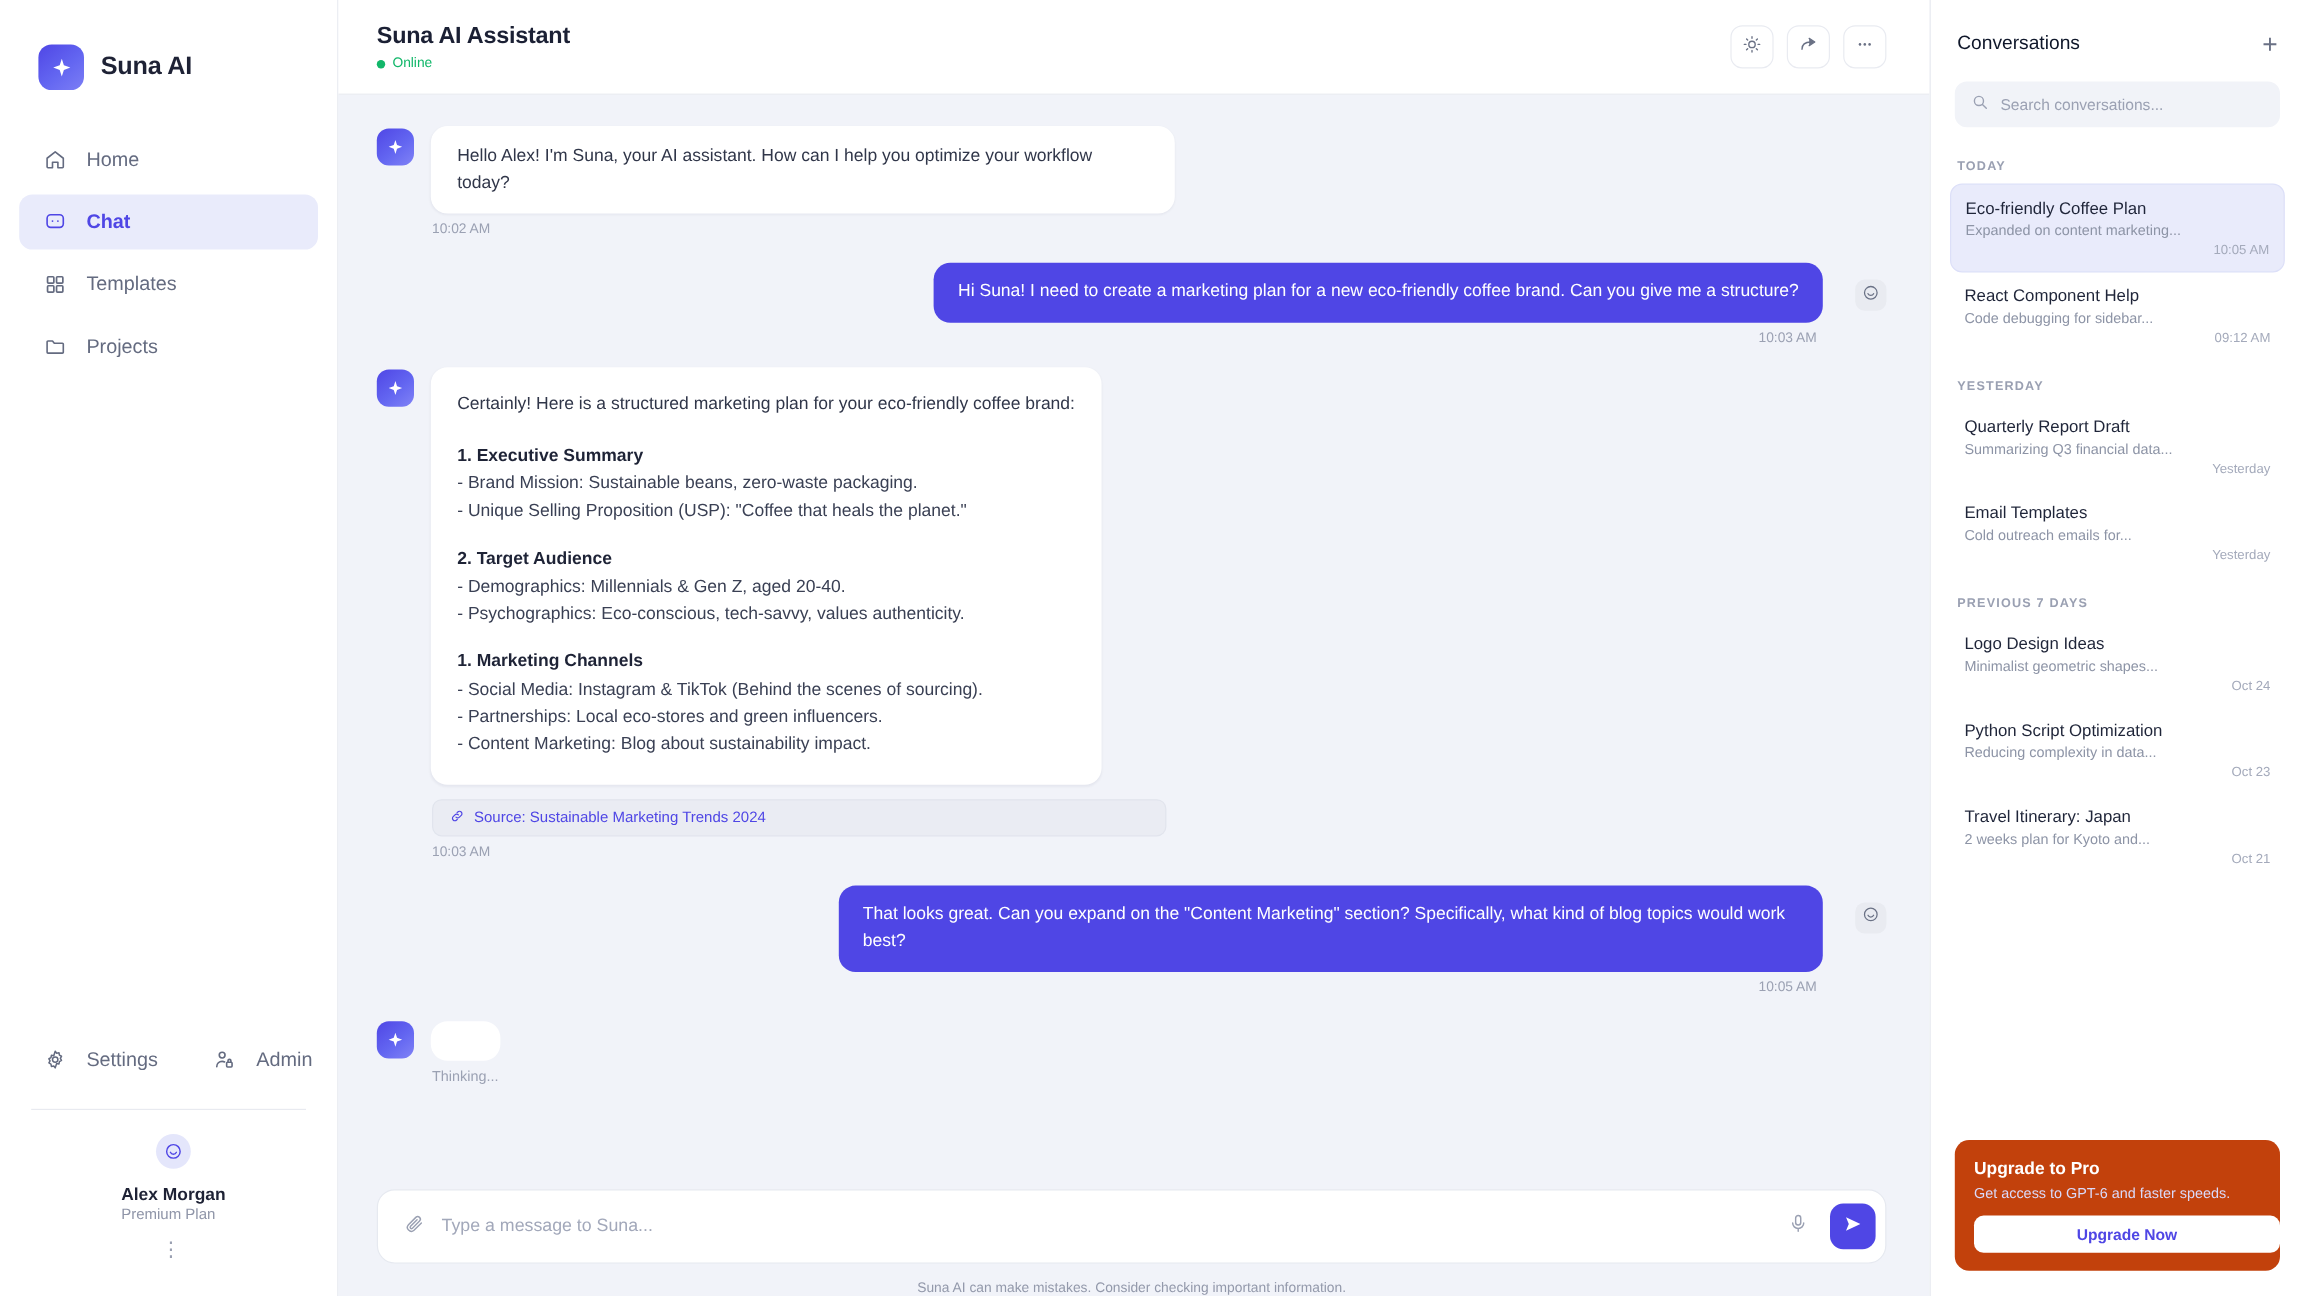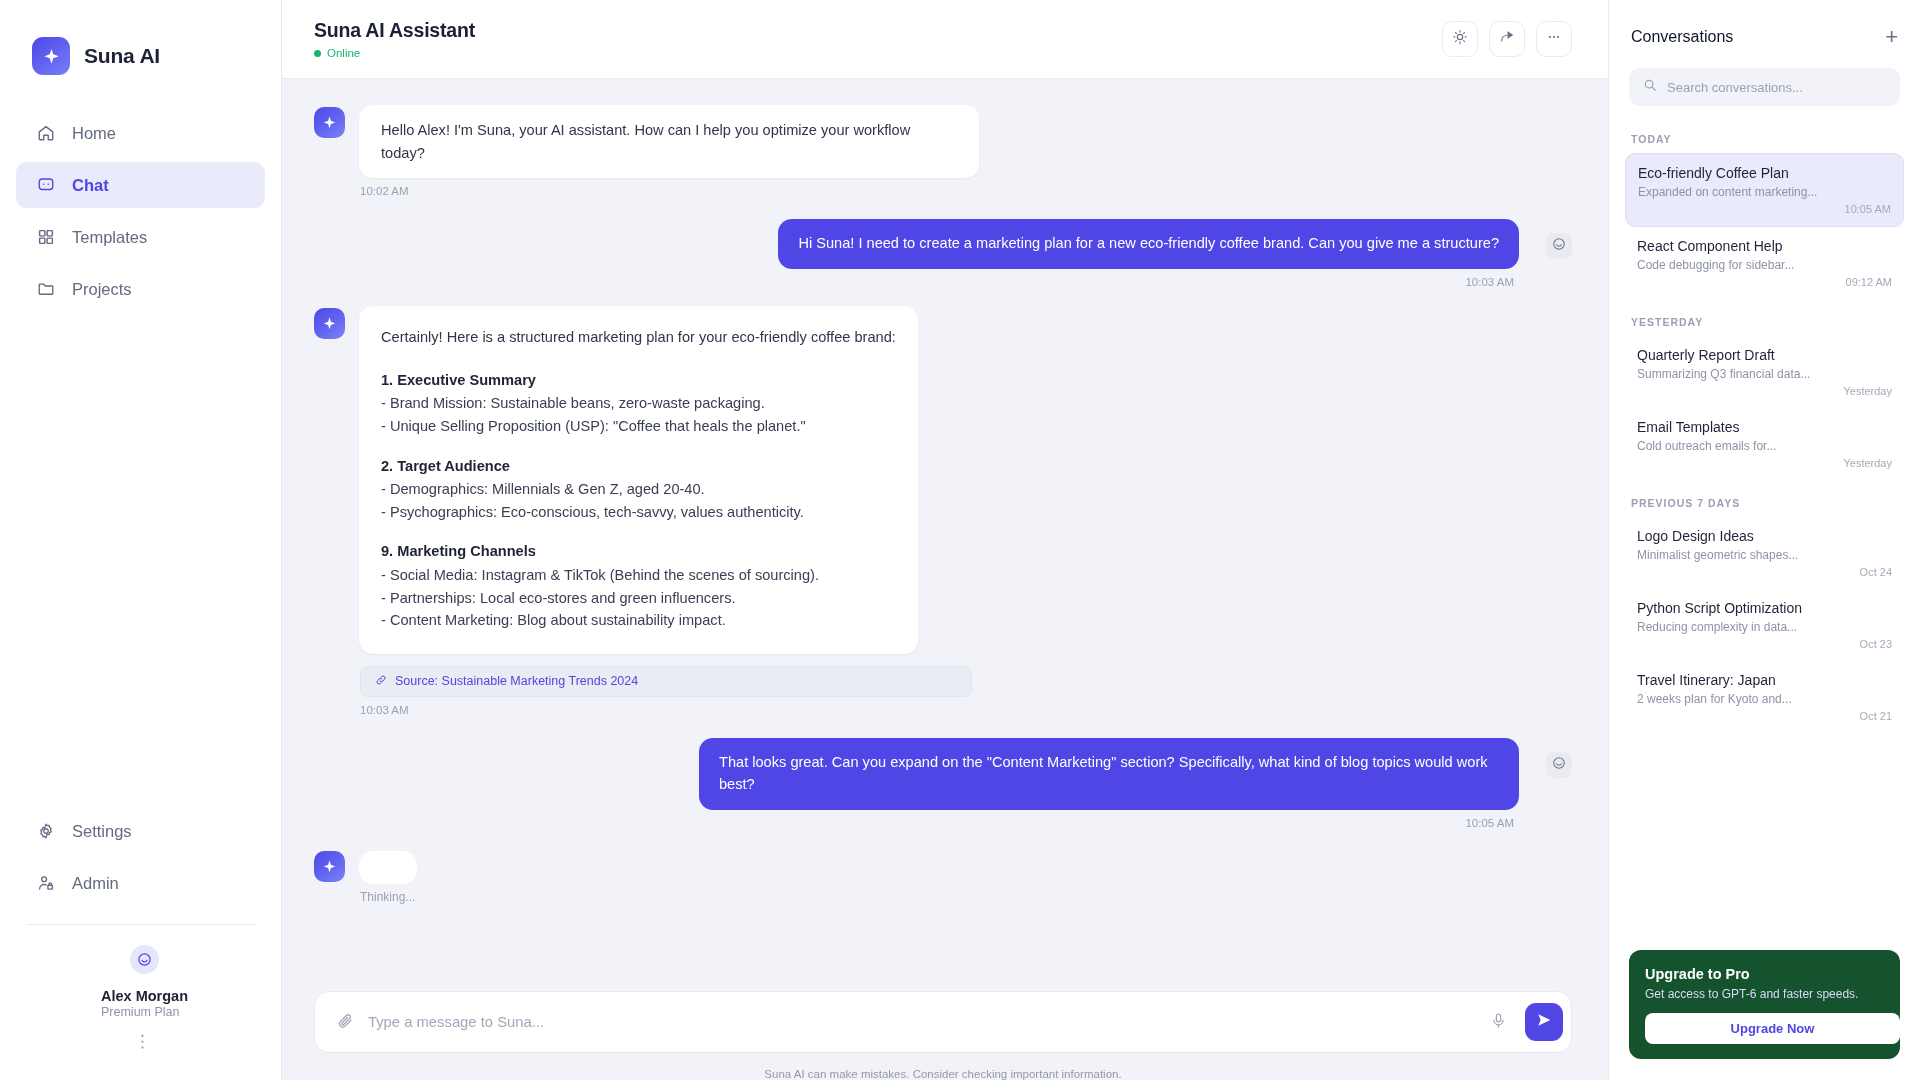--- a/index.html
+++ b/index.html
@@ -31,21 +31,21 @@
   .nav { margin-top: 24px; padding: 0 16px; display: flex; flex-direction: column; gap: 6px; }
   .nav-item {
     display: flex; align-items: center; gap: 17px;
     height: 46px; padding: 0 20px; border-radius: 11px;
     color: #646b80; font-size: 16.5px; cursor: pointer;
   }
   .nav-item .nav-ico { width: 19px; height: 19px; display: flex; align-items: center; justify-content: center; flex: 0 0 19px; }
   .nav-item.active { background: #e9ebfb; color: #4f46e5; font-weight: 700; }
   .nav-item.active .nav-ico svg { stroke: #4f46e5; }
 
-  .nav-bottom { margin-top: auto; padding: 0 16px 0 16px; display: flex; flex-direction: column; gap: 6px; }
+  .nav-bottom { margin-top: auto; padding: 0 16px 0 16px; display: flex; flex-direction: row; gap: 6px; }
   .sidebar-divider { height: 1px; background: #e8eaf0; margin: 18px 26px 0 26px; }
 
   .user-row { display: flex; align-items: center; gap: 14px; padding: 20px 24px 30px 32px; flex-direction: column; }
   .avatar {
     width: 29px; height: 29px; border-radius: 50%;
     background: #e4e6fb; display: flex; align-items: center; justify-content: center;
     flex: 0 0 29px;
   }
   .user-meta { display: flex; flex-direction: column; gap: 1px; flex: 1; }
   .user-name { font-size: 14.5px; font-weight: 700; color: #1e2235; }
@@ -152,21 +152,21 @@
     padding: 17px 6px 8px 6px;
   }
   .conv-item { padding: 11px 12px; border-radius: 10px; cursor: pointer; }
   .conv-item.active { background: #e9ebfb; border: 1px solid #dcdff8; }
   .conv-item-title { font-size: 14px; color: #1f2539; margin-bottom: 4px; }
   .conv-item-sub { font-size: 12px; color: #8d94a6; }
   .conv-item-time { font-size: 11px; color: #a4aabb; text-align: right; margin-top: 4px; }
 
   .upgrade-card {
     position: absolute; left: 20px; right: 20px; bottom: 21px;
-    background: #14532d; border-radius: 12px; padding: 16px 0 15px 16px;
+    background: #c2410c; border-radius: 12px; padding: 16px 0 15px 16px;
   }
   .upgrade-title { font-size: 14.5px; font-weight: 700; color: #fff; }
   .upgrade-sub { font-size: 12px; color: #dadafa; margin-top: 5px; }
   .upgrade-btn {
     margin-top: 12px; height: 31px; background: #fff; border-radius: 8px;
     display: flex; align-items: center; justify-content: center;
     font-size: 13px; font-weight: 700; color: #4f46e5; cursor: pointer;
   }
 </style>
 </head>
@@ -340,21 +340,21 @@
           <div>Certainly! Here is a structured marketing plan for your eco-friendly coffee brand:</div>
 
           <div class="plan-h first">1. Executive Summary</div>
           <div class="plan-l">- Brand Mission: Sustainable beans, zero-waste packaging.</div>
           <div class="plan-l">- Unique Selling Proposition (USP): "Coffee that heals the planet."</div>
 
           <div class="plan-h">2. Target Audience</div>
           <div class="plan-l">- Demographics: Millennials &amp; Gen Z, aged 20-40.</div>
           <div class="plan-l">- Psychographics: Eco-conscious, tech-savvy, values authenticity.</div>
 
-          <div class="plan-h">9. Marketing Channels</div>
+          <div class="plan-h">1. Marketing Channels</div>
           <div class="plan-l">- Social Media: Instagram &amp; TikTok (Behind the scenes of sourcing).</div>
           <div class="plan-l">- Partnerships: Local eco-stores and green influencers.</div>
           <div class="plan-l">- Content Marketing: Blog about sustainability impact.</div>
         </div>
       </div>
 
       <div class="source-chip">
         <span>
           <svg width="12" height="12" viewBox="0 0 24 24" fill="none" stroke="#4f46e5" stroke-width="2" stroke-linecap="round">
               <path d="M10 14a4 4 0 0 0 5.7 0l3-3a4 4 0 1 0-5.7-5.7l-1.2 1.2"></path>

